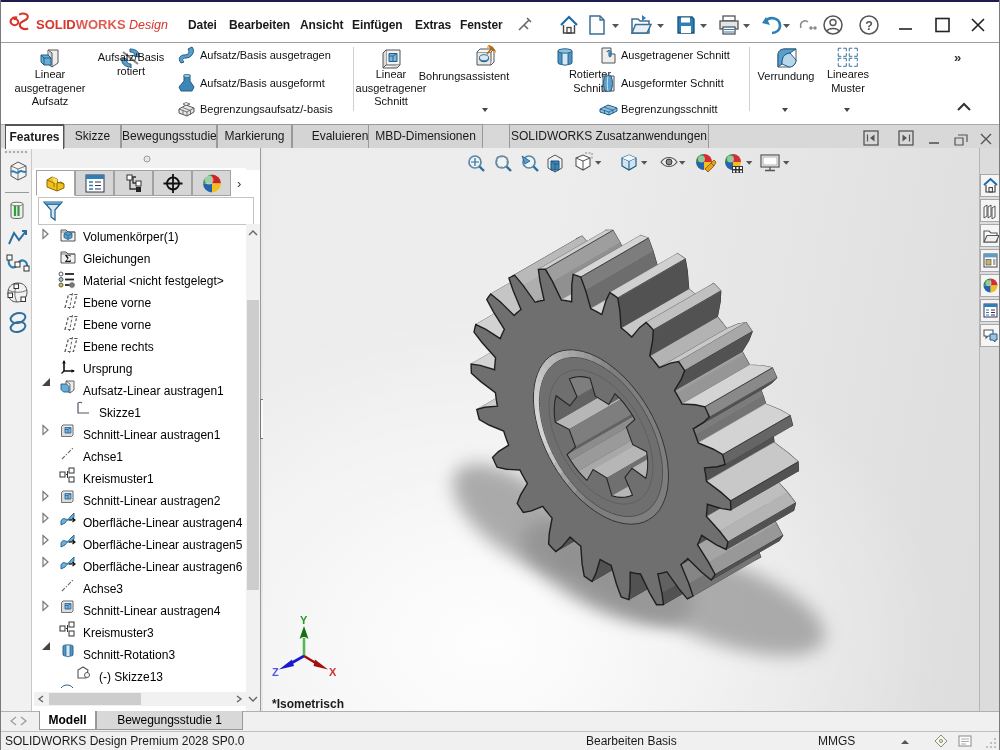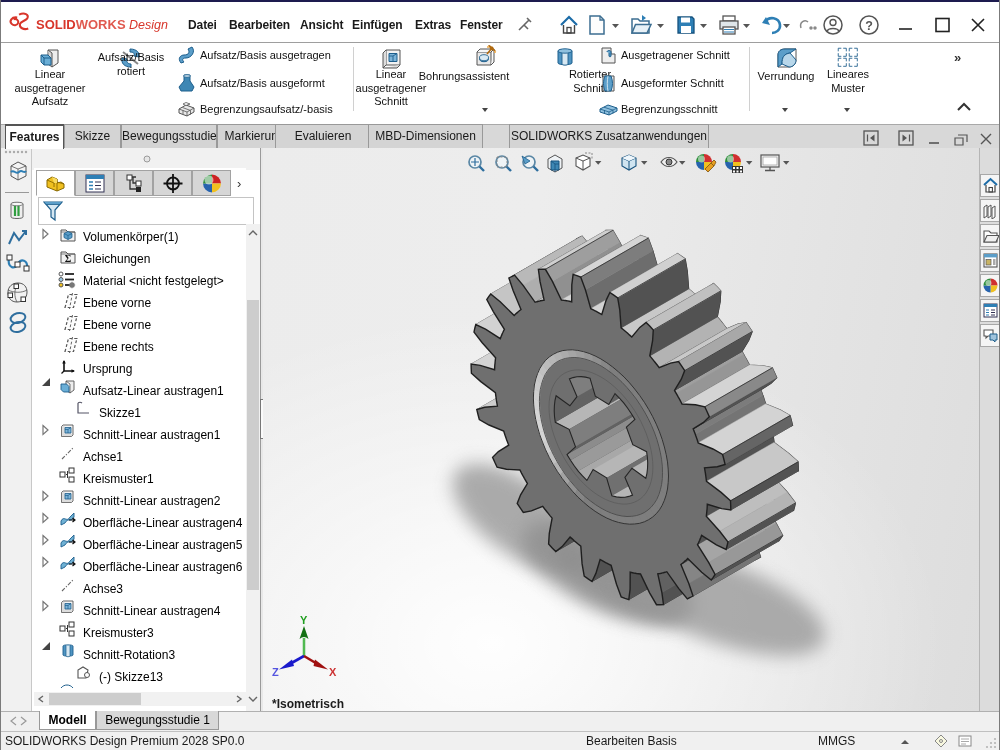--- a/index.html
+++ b/index.html
@@ -231,21 +231,21 @@
 <div class="abs" style="left:953px;top:50px;font-size:13px;font-weight:bold;color:#333">»</div>
 <svg class="abs" style="left:955px;top:100px" width="16" height="12" viewBox="0 0 16 12">
  <path d="M2 10 L8 4 L14 10" fill="none" stroke="#333" stroke-width="2"></path>
 </svg>
 
 <div class="abs" id="tabbar"></div>
 <div class="tab active" style="left:4px;width:59px">Features</div>
 <div class="tab" style="left:63px;width:57px">Skizze</div>
 <div class="tab" style="left:120px;width:96px">Bewegungsstudie</div>
 <div class="tab" style="left:216px;width:75px">Markierung</div>
-<div class="tab" style="left:274px;width:96px">Evaluieren</div>
+<div class="tab" style="left:291px;width:96px">Evaluieren</div>
 <div class="tab" style="left:367px;width:115px">MBD-Dimensionen</div>
 <div class="tab" style="left:508px;width:200px">SOLIDWORKS Zusatzanwendungen</div>
 
 <svg class="abs" style="left:862px;top:130px" width="130" height="17" viewBox="0 0 130 17">
  <g fill="none" stroke="#555" stroke-width="1.3">
   <rect x="1" y="1" width="14" height="14"></rect>
       <path d="M4.5 4.5 V11.5" stroke-width="1.2"></path>
       <path d="M11.5 4.5 L7 8 L11.5 11.5 Z" fill="#555" stroke="none"></path>
   <rect x="36" y="1" width="14" height="14"></rect>
       <path d="M46.5 4.5 V11.5" stroke-width="1.2"></path>
@@ -903,21 +903,21 @@
 <svg class="abs" style="left:981px;top:327px" width="17" height="17" viewBox="0 0 17 17">
  <path d="M2 3 H11 V9 H6 L4 11 V9 H2 Z" fill="#fff" stroke="#555" stroke-width="1.1"></path>
  <path d="M8 7 H15 V13 H13 V15 L11 13 H8 Z" fill="#9fc3dc" stroke="#1d5e8c" stroke-width="1"></path>
 </svg>
 
 <div class="abs" id="bottombar"></div>
 <svg class="abs" style="left:8px;top:716px" width="26" height="10" viewBox="0 0 26 10">
     <path d="M7 1 L2 5 L7 9 M12 1 L17 5 L12 9" fill="none" stroke="#999" stroke-width="1.2" transform="rotate(180 9.5 5)"></path>
   </svg>
 <div class="btab active" style="left:38px;width:57px">Modell</div>
-<div class="btab" style="left:95px;width:123px">Bewegungsstudie 1</div>
+<div class="btab" style="left:95px;width:147px">Bewegungsstudie 1</div>
 <div class="abs" id="statusbar"></div>
 <div class="abs" style="left:4px;top:734px;font-size:12px;color:#1a1a1a">SOLIDWORKS Design Premium 2028 SP0.0</div>
 <div class="abs" style="left:585px;top:734px;font-size:12px;color:#1a1a1a">Bearbeiten Basis</div>
 <div class="abs" style="left:817px;top:734px;font-size:12px;color:#1a1a1a">MMGS</div>
 <svg class="abs" style="left:898px;top:738px" width="12" height="8" viewBox="0 0 12 8">
     <path d="M2 6 L6 2 L10 6 Z" fill="#555"></path>
   </svg>
 <svg class="abs" style="left:932px;top:734px" width="16" height="14" viewBox="0 0 16 14">
  <path d="M2 7 L8 1 L14 7 L8 13 Z" fill="#f8f8e0" stroke="#888" stroke-width="1"></path>
     <circle cx="8" cy="7" r="1.5" fill="none" stroke="#888"></circle>

